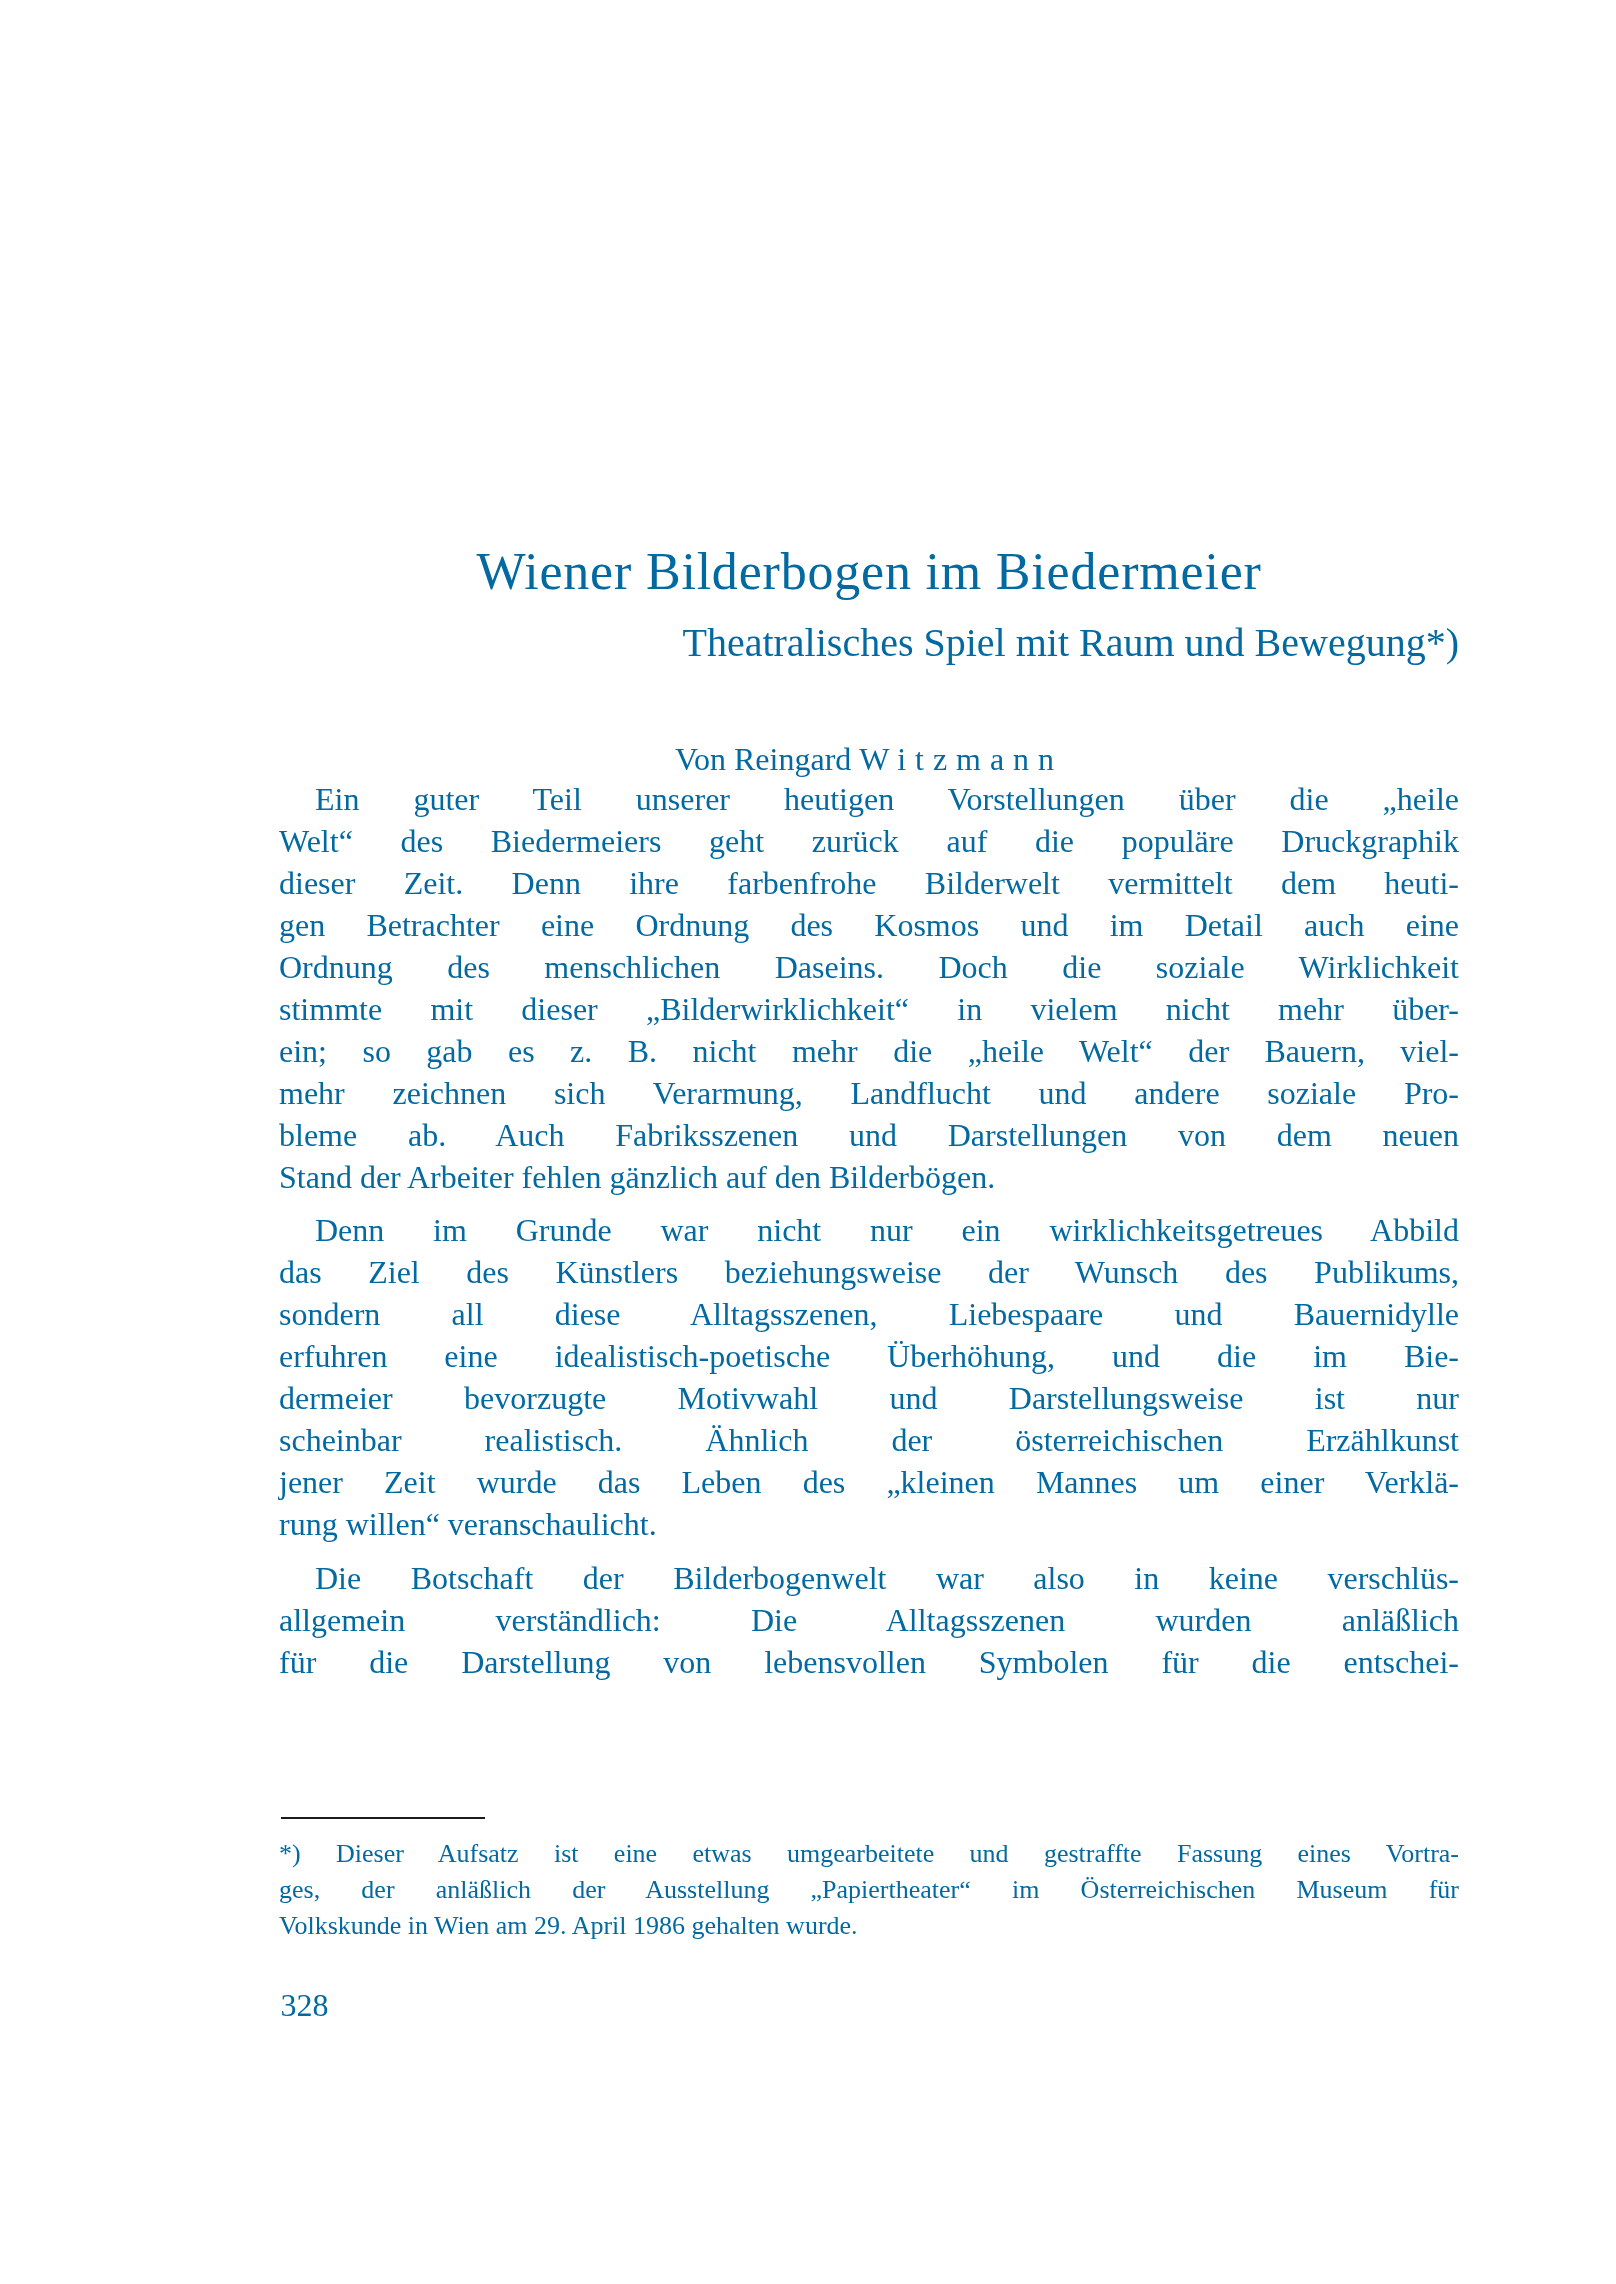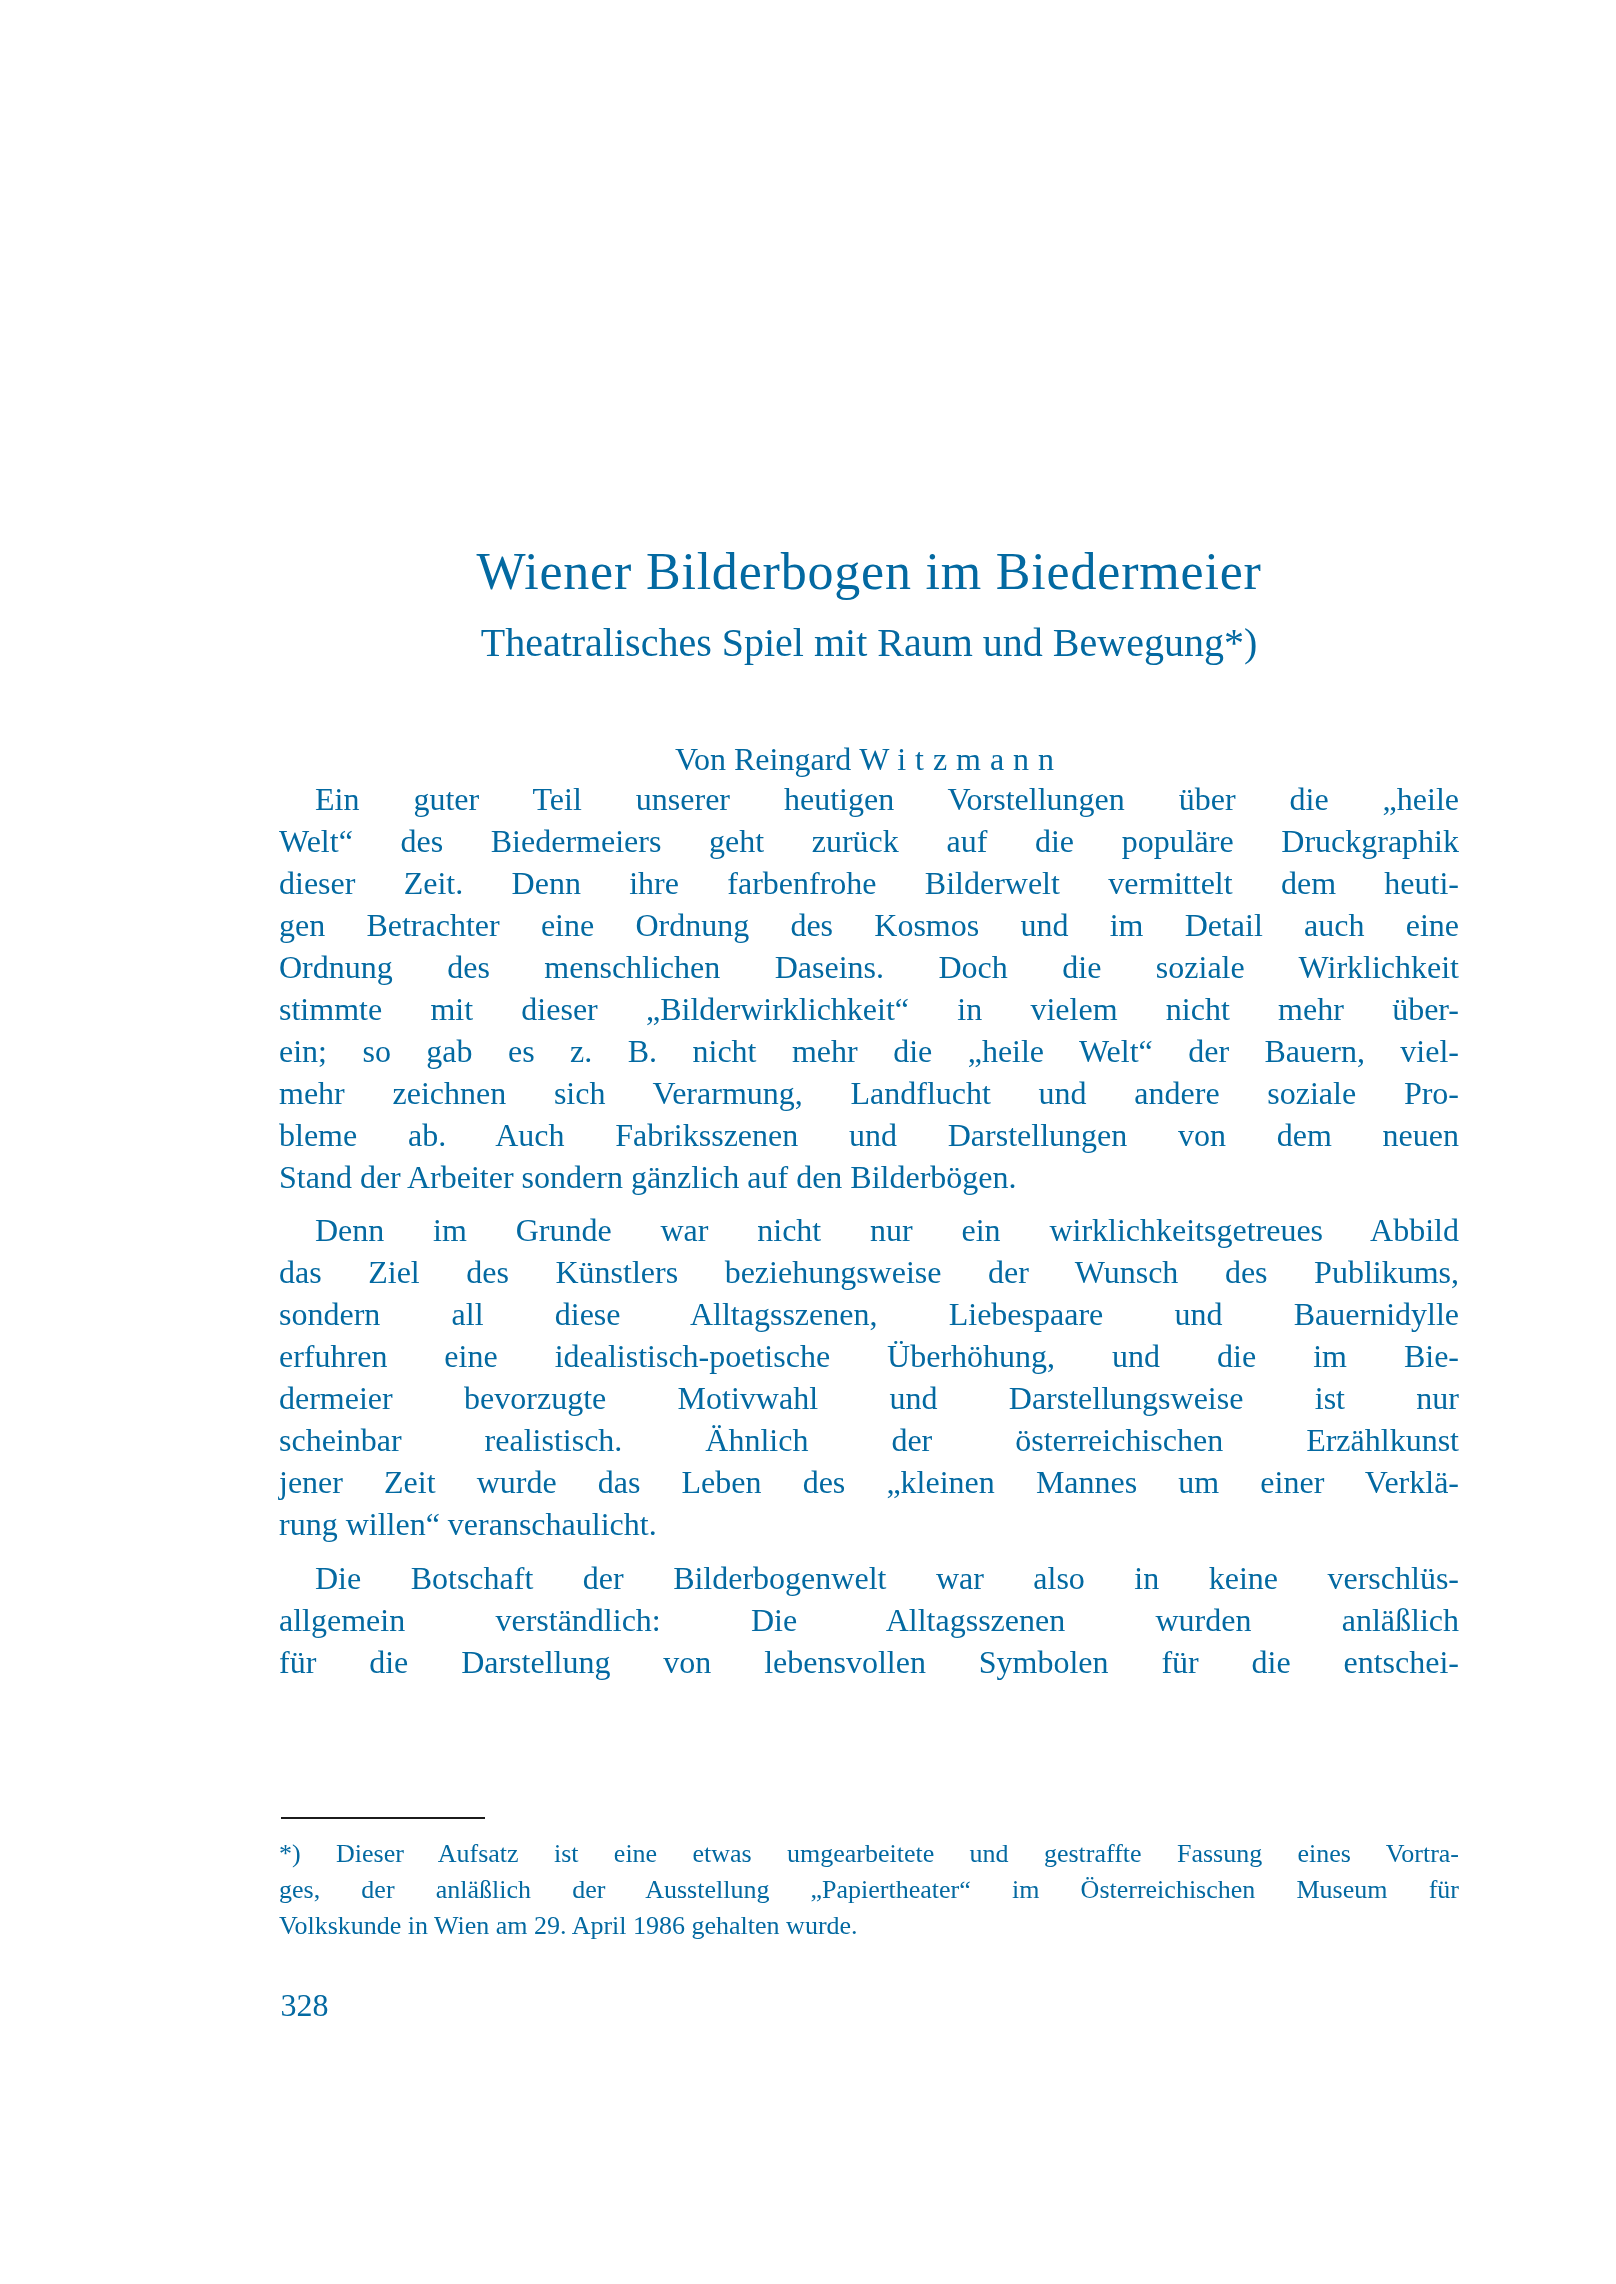--- a/index.html
+++ b/index.html
@@ -32,21 +32,21 @@
     font-size: 52px;
     line-height: 1.1;
     font-weight: 400;
     letter-spacing: 0.8px;
   }
   .subtitle {
     position: absolute;
     top: 621px;
     left: 0;
     width: 100%;
-    text-align: center;
+    text-align: right;
     font-size: 40px;
     line-height: 1.1;
     font-weight: 400;
   }
   .byline {
     position: absolute;
     top: 713px;
     left: 0;
     width: 100%;
     text-align: center;
@@ -121,21 +121,21 @@
       <div class="para">
           <div class="line first">Ein guter Teil unserer heutigen Vorstellungen über die „heile</div>
           <div class="line">Welt“ des Biedermeiers geht zurück auf die populäre Druckgraphik</div>
           <div class="line">dieser Zeit. Denn ihre farbenfrohe Bilderwelt vermittelt dem heuti-</div>
           <div class="line">gen Betrachter eine Ordnung des Kosmos und im Detail auch eine</div>
           <div class="line">Ordnung des menschlichen Daseins. Doch die soziale Wirklichkeit</div>
           <div class="line">stimmte mit dieser „Bilderwirklichkeit“ in vielem nicht mehr über-</div>
           <div class="line">ein; so gab es z. B. nicht mehr die „heile Welt“ der Bauern, viel-</div>
           <div class="line">mehr zeichnen sich Verarmung, Landflucht und andere soziale Pro-</div>
           <div class="line">bleme ab. Auch Fabriksszenen und Darstellungen von dem neuen</div>
-          <div class="line last">Stand der Arbeiter sondern gänzlich auf den Bilderbögen.</div>
+          <div class="line last">Stand der Arbeiter fehlen gänzlich auf den Bilderbögen.</div>
         </div>
       <div class="para">
           <div class="line first">Denn im Grunde war nicht nur ein wirklichkeitsgetreues Abbild</div>
           <div class="line">das Ziel des Künstlers beziehungsweise der Wunsch des Publikums,</div>
           <div class="line">sondern all diese Alltagsszenen, Liebespaare und Bauernidylle</div>
           <div class="line">erfuhren eine idealistisch-poetische Überhöhung, und die im Bie-</div>
           <div class="line">dermeier bevorzugte Motivwahl und Darstellungsweise ist nur</div>
           <div class="line">scheinbar realistisch. Ähnlich der österreichischen Erzählkunst</div>
           <div class="line">jener Zeit wurde das Leben des „kleinen Mannes um einer Verklä-</div>
           <div class="line last">rung willen“ veranschaulicht.</div>

